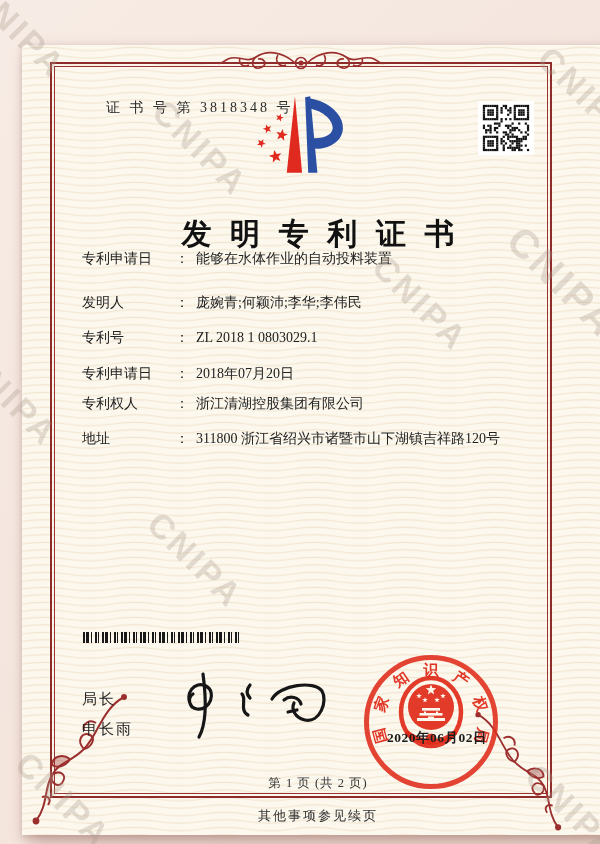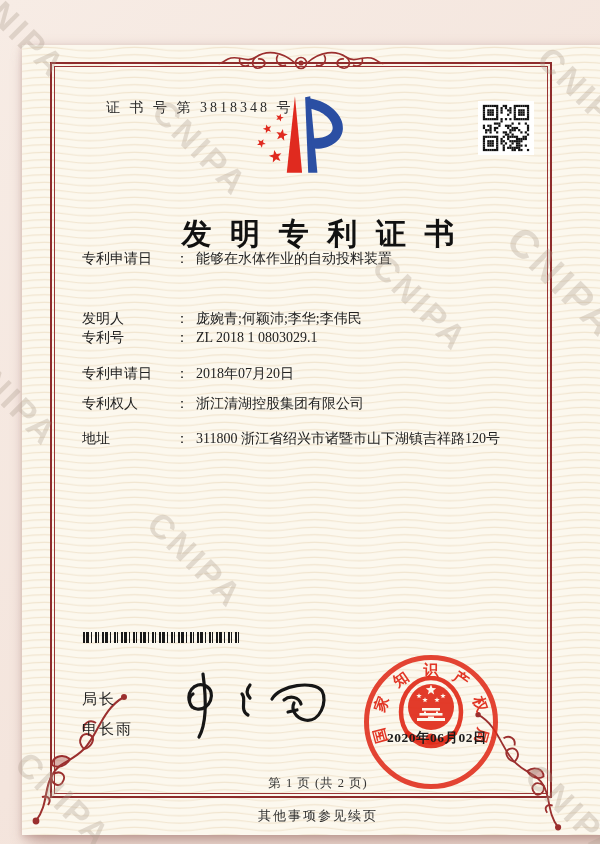--- a/index.html
+++ b/index.html
@@ -375,21 +375,21 @@
           <rect x="13.899999999999999" y="49.599999999999994" width="2.38" height="2.38"></rect>
           <rect x="16.28" y="49.599999999999994" width="2.38" height="2.38"></rect>
         </g>
     </svg>
 
     <div class="doc-title">发明专利证书</div>
 
     <div class="frow" style="top:205px">
       <span class="flabel">专利申请日</span><span class="fcolon">：</span><span class="fvalue">能够在水体作业的自动投料装置</span>
     </div>
-    <div class="frow" style="top:265px">
+    <div class="frow" style="top:249px">
       <span class="flabel">发明人</span><span class="fcolon">：</span><span class="fvalue">庞婉青;何颖沛;李华;李伟民</span>
     </div>
     <div class="frow" style="top:284px">
       <span class="flabel">专利号</span><span class="fcolon">：</span><span class="fvalue">ZL 2018 1 0803029.1</span>
     </div>
     <div class="frow" style="top:320px">
       <span class="flabel">专利申请日</span><span class="fcolon">：</span><span class="fvalue">2018年07月20日</span>
     </div>
     <div class="frow" style="top:350px">
       <span class="flabel">专利权人</span><span class="fcolon">：</span><span class="fvalue">浙江清湖控股集团有限公司</span>

